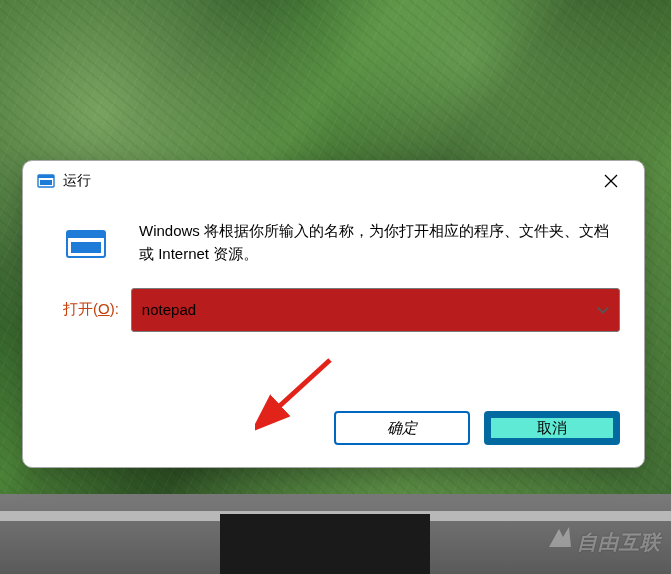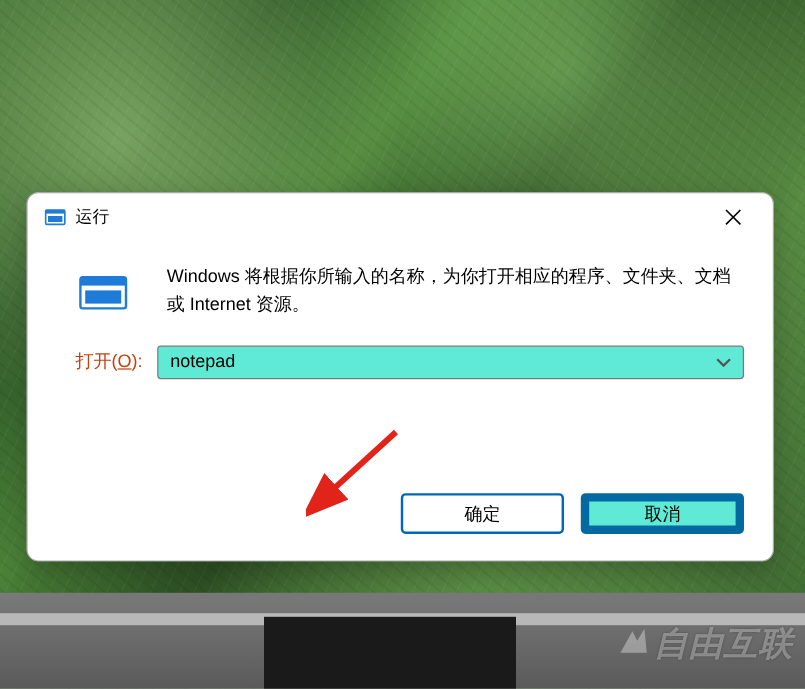--- a/index.html
+++ b/index.html
@@ -50,21 +50,21 @@
   }
   .gray-bar {
     position:absolute; bottom:53px; left:0; width:100%; height:10px;
     background:#b8b8b8;
   }
   
   .watermark {
     position: absolute;
     bottom: 18px;
     right: 10px;
-    font-size: 28px;
+    font-size: 20px;
     font-weight: bold;
     color: rgba(255,255,255,0.35);
     font-style: italic;
     font-family: "Microsoft YaHei", sans-serif;
     text-shadow: 0 0 2px rgba(0,0,0,0.3);
     letter-spacing:1px;
     pointer-events:none;
   }
   .watermark svg {vertical-align:-4px; margin-right:2px;}
 
@@ -129,27 +129,27 @@
   }
   .open-label {
     font-size:15px;
     color:#c2410c;
     margin-right:12px;
     white-space:nowrap;
   }
   .open-label u { text-decoration: underline; }
   .combo {
     flex:1;
-    height:28px;
+    height:44px;
     border:1px solid #7a7a7a;
     border-radius:3px;
     display:flex;
     align-items:center;
     padding:0 8px;
-    background:#5eead4;
+    background:#b91c1c;
     font-size:15px;
   }
   .combo input {
     border:none; outline:none; flex:1; font-size:15px;
     font-family:inherit;
     background:transparent;
   }
   .combo .chev {
     width:16px; height:16px;
     display:flex; align-items:center; justify-content:center;
@@ -171,20 +171,21 @@
     background:#5eead4;
     font-size:15px;
     display:flex;
     align-items:center;
     justify-content:center;
     cursor:pointer;
   }
   .btn.default {
     border:2px solid #0067c0;
     background:#fff;
+    font-style:italic;
   }
 
   
   .arrow {
     position:absolute;
     left:255px;
     top:350px;
     pointer-events:none;
   }
 </style>

